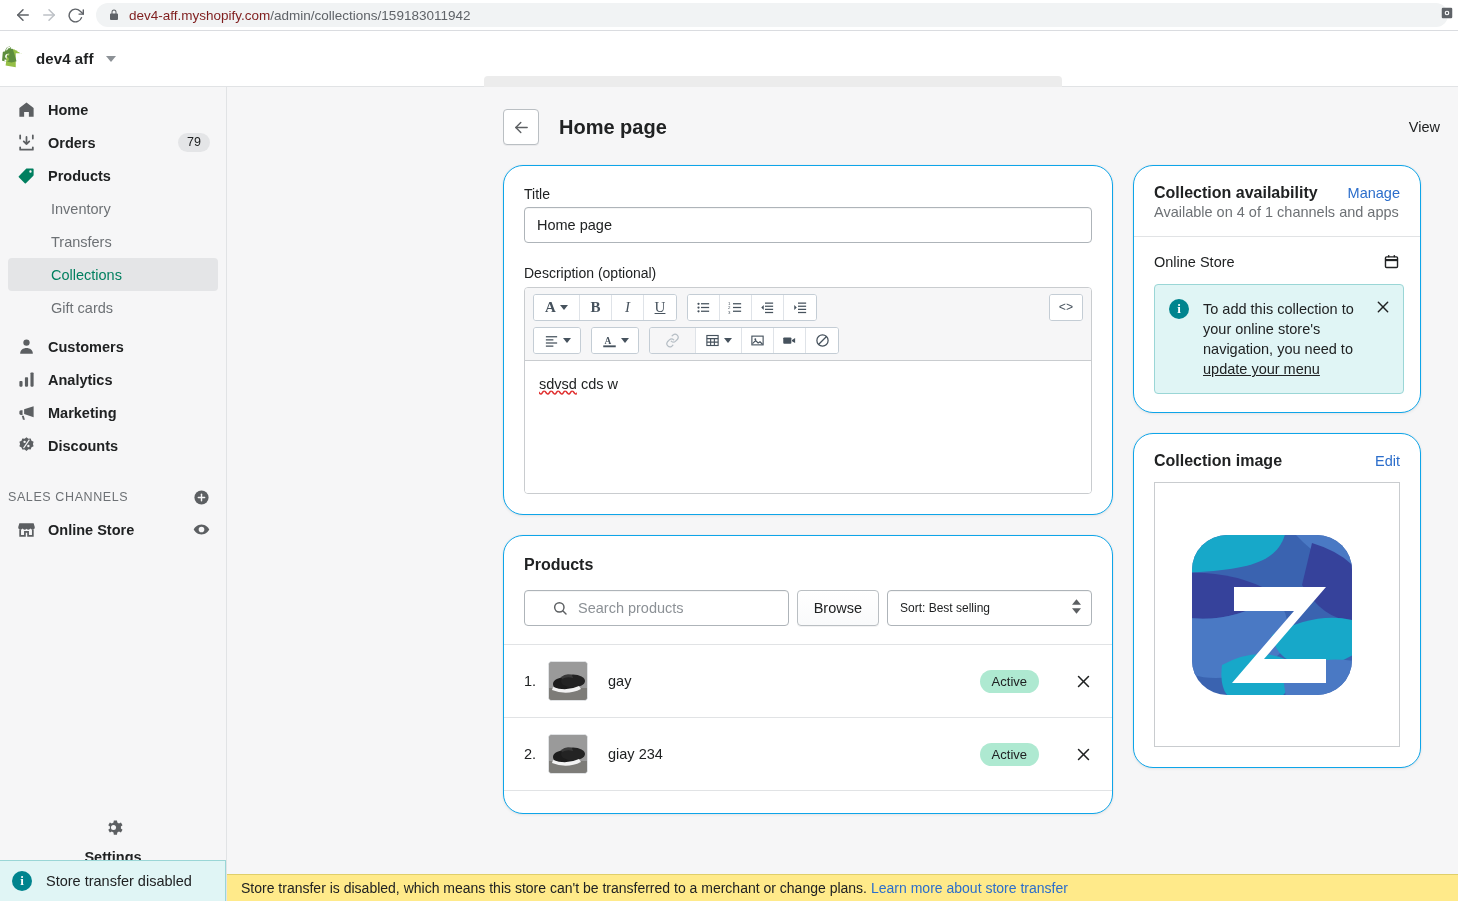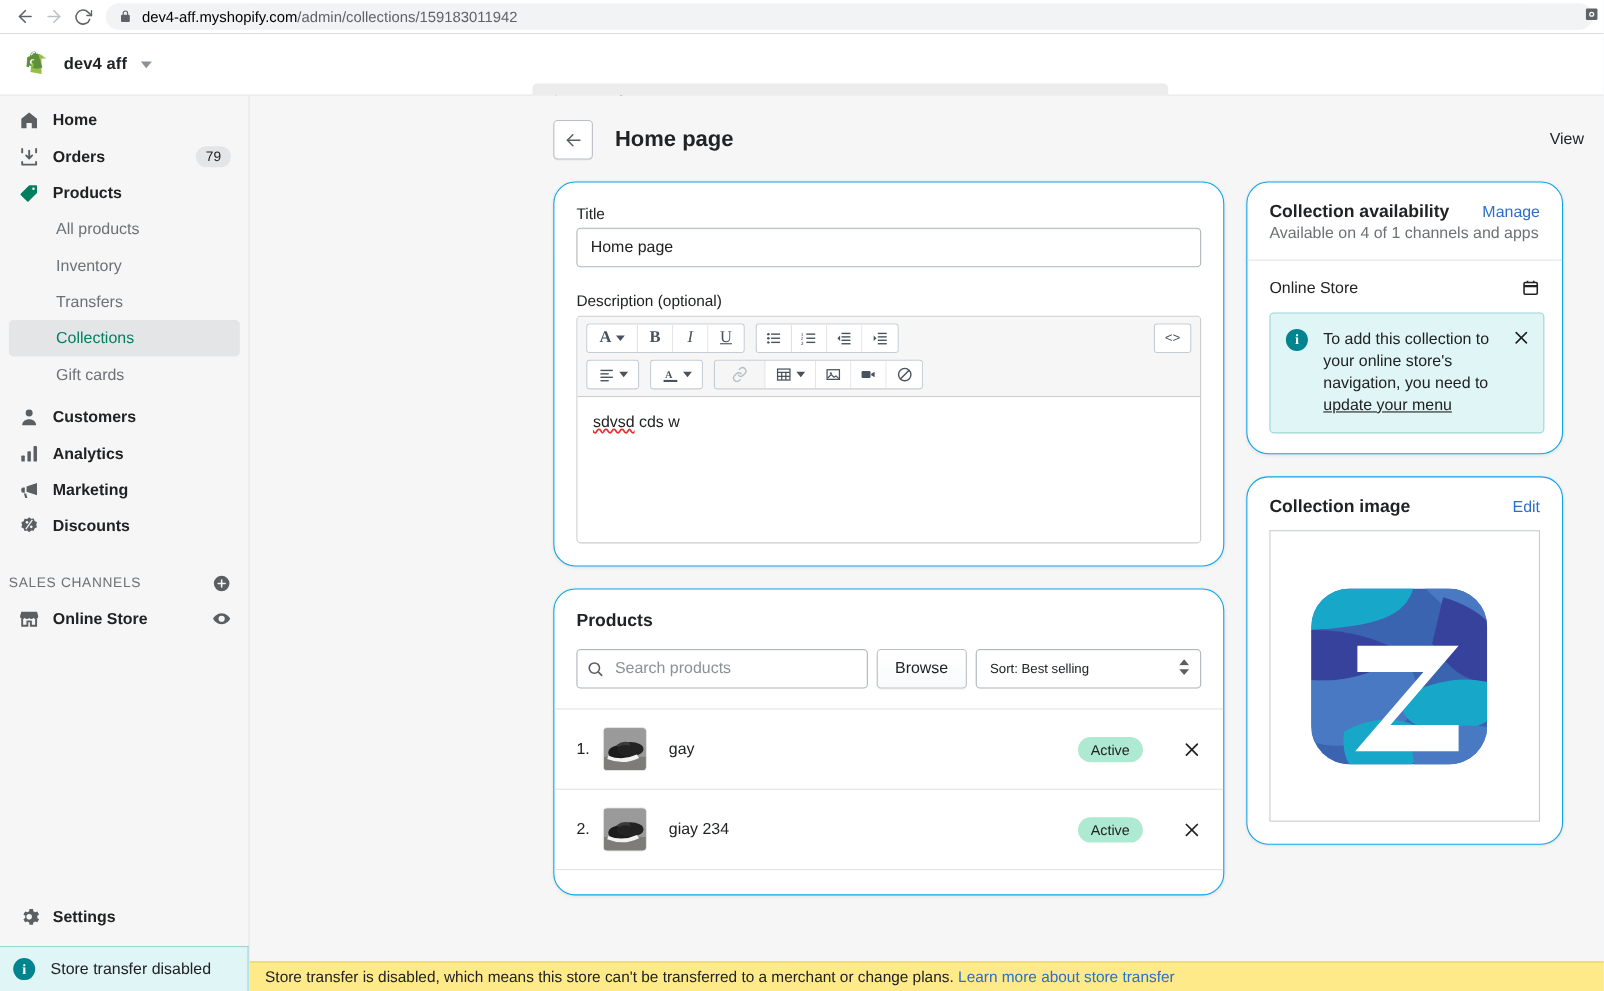--- a/index.html
+++ b/index.html
@@ -38,40 +38,40 @@
     border-radius: 12px;
     display: flex;
     align-items: center;
     padding: 0 12px;
     font-size: 13.5px;
     color: #5f6368;
     overflow: hidden;
     white-space: nowrap;
   }
   .lock-ico { margin-right: 9px; display:flex; color:#5f6368; }
-  .url-domain { color: #000000; }
+  .url-domain { color: #7f1d1d; }
   .ext-ico {
     position: absolute; right: 2px; top: 4px;
     width: 18px; height: 18px;
     display:flex; align-items:center; justify-content:center;
     color:#5f6368;
   }
 
   
   .topbar {
     height: 56px;
     background: #ffffff;
     border-bottom: 1px solid #e1e3e5;
     display: flex;
     align-items: center;
     position: relative;
   }
   .store-chip {
     display: flex; align-items: center;
-    padding-left: 22px;
+    padding-left: 0;
     gap: 10px;
     height: 40px;
   }
   .shop-logo { width: 26px; height: 28px; display:block; }
   .store-name {
     font-size: 15px; font-weight: bold; color: #202223;
     letter-spacing: 0.1px;
   }
   .caret-down {
     width: 0; height: 0;
@@ -162,21 +162,21 @@
   }
   .section-head .plus { color: #5c5f62; display:flex; }
   .channel-item {
     display: flex; align-items: center;
     height: 33px; margin: 0 8px; padding: 0 8px;
     gap: 12px; font-size: 14.5px; font-weight: bold; color: #202223;
     border-radius: 4px; cursor: pointer;
   }
   .channel-item .eye { margin-left: auto; color:#5c5f62; display:flex; }
   .sidebar-spacer { flex: 1 1 auto; }
-  .settings-row { margin-bottom: 10px; }
+  .settings-row { margin-bottom: 10px; flex-direction: column; }
   .store-transfer-note {
     background: #e0f5f5;
     border-top: 1px solid #9ad6d6;
     border-right: 1px solid #9ad6d6;
     display: flex; align-items: center;
     gap: 14px;
     padding: 12px 10px 12px 12px;
     font-size: 14.5px;
     color: #202223;
     height: 41px;
@@ -319,21 +319,21 @@
     font-size: 16px; font-weight: bold; color: #202223;
     margin-bottom: 16px;
   }
   .prod-controls { display: flex; gap: 8px; align-items: center; }
   .search-box {
     flex: 1 1 auto;
     height: 36px;
     border: 1px solid #aeb4b9;
     border-radius: 4px;
     display: flex; align-items: center;
-    padding: 0 8px; gap: 10px;
+    padding: 0 27px; gap: 10px;
     background: #fff;
     box-shadow: inset 0 1px 0 rgba(0,0,0,0.04);
   }
   .search-box .ph { font-size: 14.5px; color: #8c9196; }
   .btn {
     height: 36px;
     border: 1px solid #babfc3;
     border-radius: 4px;
     background: linear-gradient(180deg,#fff,#f9fafb);
     padding: 0 16px;
@@ -529,23 +529,20 @@
     <div class="nav-item">
       <span class="ico green">
         <svg width="19" height="19" viewBox="0 0 24 24" fill="currentColor">
             <path d="M21 11.5V4a1 1 0 0 0-1-1h-7.5a1 1 0 0 0-.7.3L2.3 12.8a1 1 0 0 0 0 1.4l7.5 7.5a1 1 0 0 0 1.4 0l9.5-9.5a1 1 0 0 0 .3-.7zM17 8.5a1.5 1.5 0 1 1 0-3 1.5 1.5 0 0 1 0 3z"></path>
           </svg>
       </span>
       <span class="label">Products</span>
     </div>
 
     <div class="subnav-item">
-      <span>All products</span>
-    </div>
-    <div class="subnav-item">
       <span>Inventory</span>
     </div>
     <div class="subnav-item">
       <span>Transfers</span>
     </div>
     <div class="subnav-item active">
       <span>Collections</span>
     </div>
     <div class="subnav-item">
       <span>Gift cards</span>

